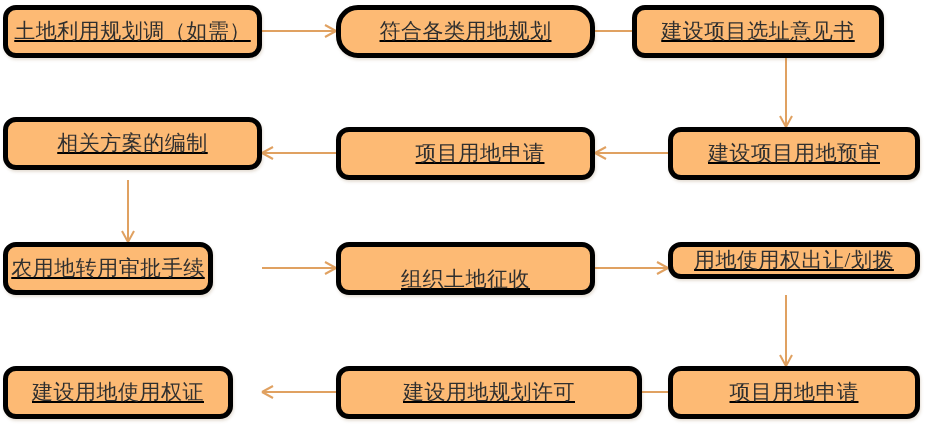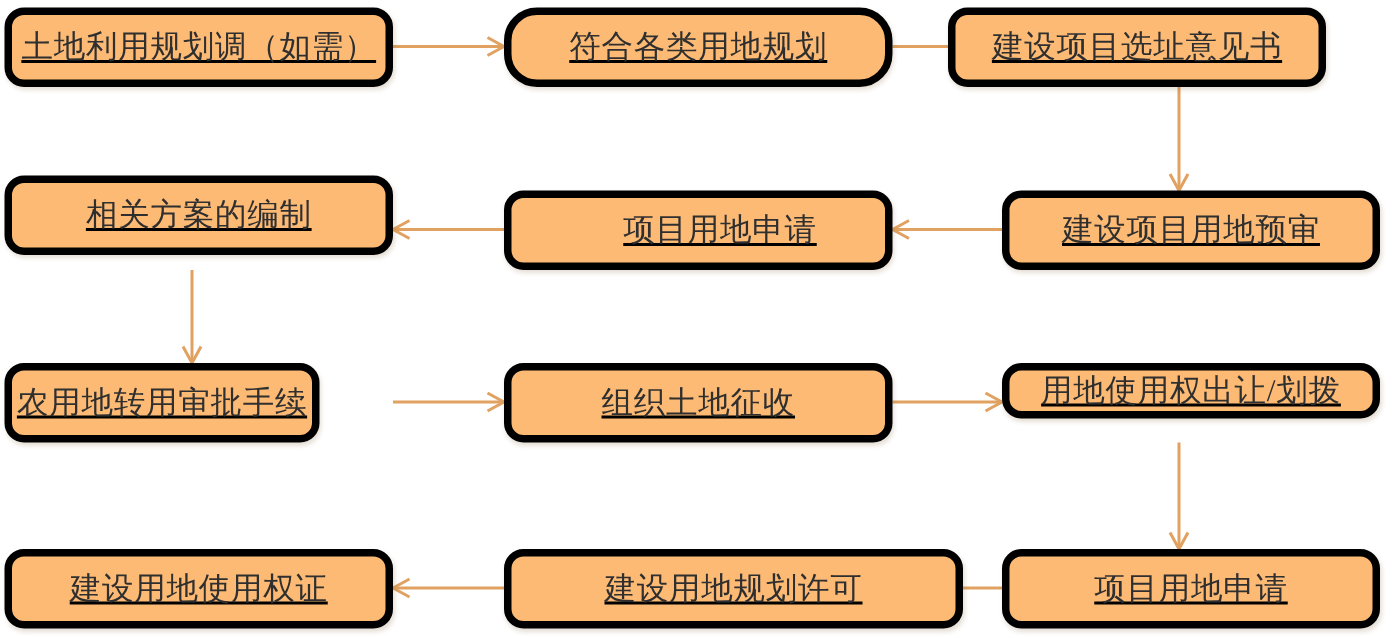--- a/index.html
+++ b/index.html
@@ -126,27 +126,27 @@
       </div>
       <div class="node-box" style="left: 336px; top: 127px; width: 259px; height: 53px; padding-left: 29px;">
         <span class="node-label">项目用地申请</span>
       </div>
       <div class="node-box" style="left: 668px; top: 127px; width: 252px; height: 53px;">
         <span class="node-label">建设项目用地预审</span>
       </div>
       <div class="node-box" style="left: 3px; top: 242px; width: 210px; height: 53px;">
         <span class="node-label">农用地转用审批手续</span>
       </div>
-      <div class="node-box" style="left: 336px; top: 242px; width: 259px; height: 53px;">
+      <div class="node-box" style="left: 336px; top: 242px; width: 259px; height: 53px; align-items: flex-end;">
         <span class="node-label">组织土地征收</span>
       </div>
       <div class="node-box" style="left: 668px; top: 242px; width: 252px; height: 37px;">
         <span class="node-label">用地使用权出让/划拨</span>
       </div>
-      <div class="node-box" style="left: 3px; top: 366px; width: 259px; height: 53px;">
+      <div class="node-box" style="left: 3px; top: 366px; width: 230px; height: 53px;">
         <span class="node-label">建设用地使用权证</span>
       </div>
       <div class="node-box" style="left: 336px; top: 366px; width: 306px; height: 53px;">
         <span class="node-label">建设用地规划许可</span>
       </div>
       <div class="node-box" style="left: 668px; top: 366px; width: 252px; height: 53px;">
         <span class="node-label">项目用地申请</span>
       </div>
     </div>
 

